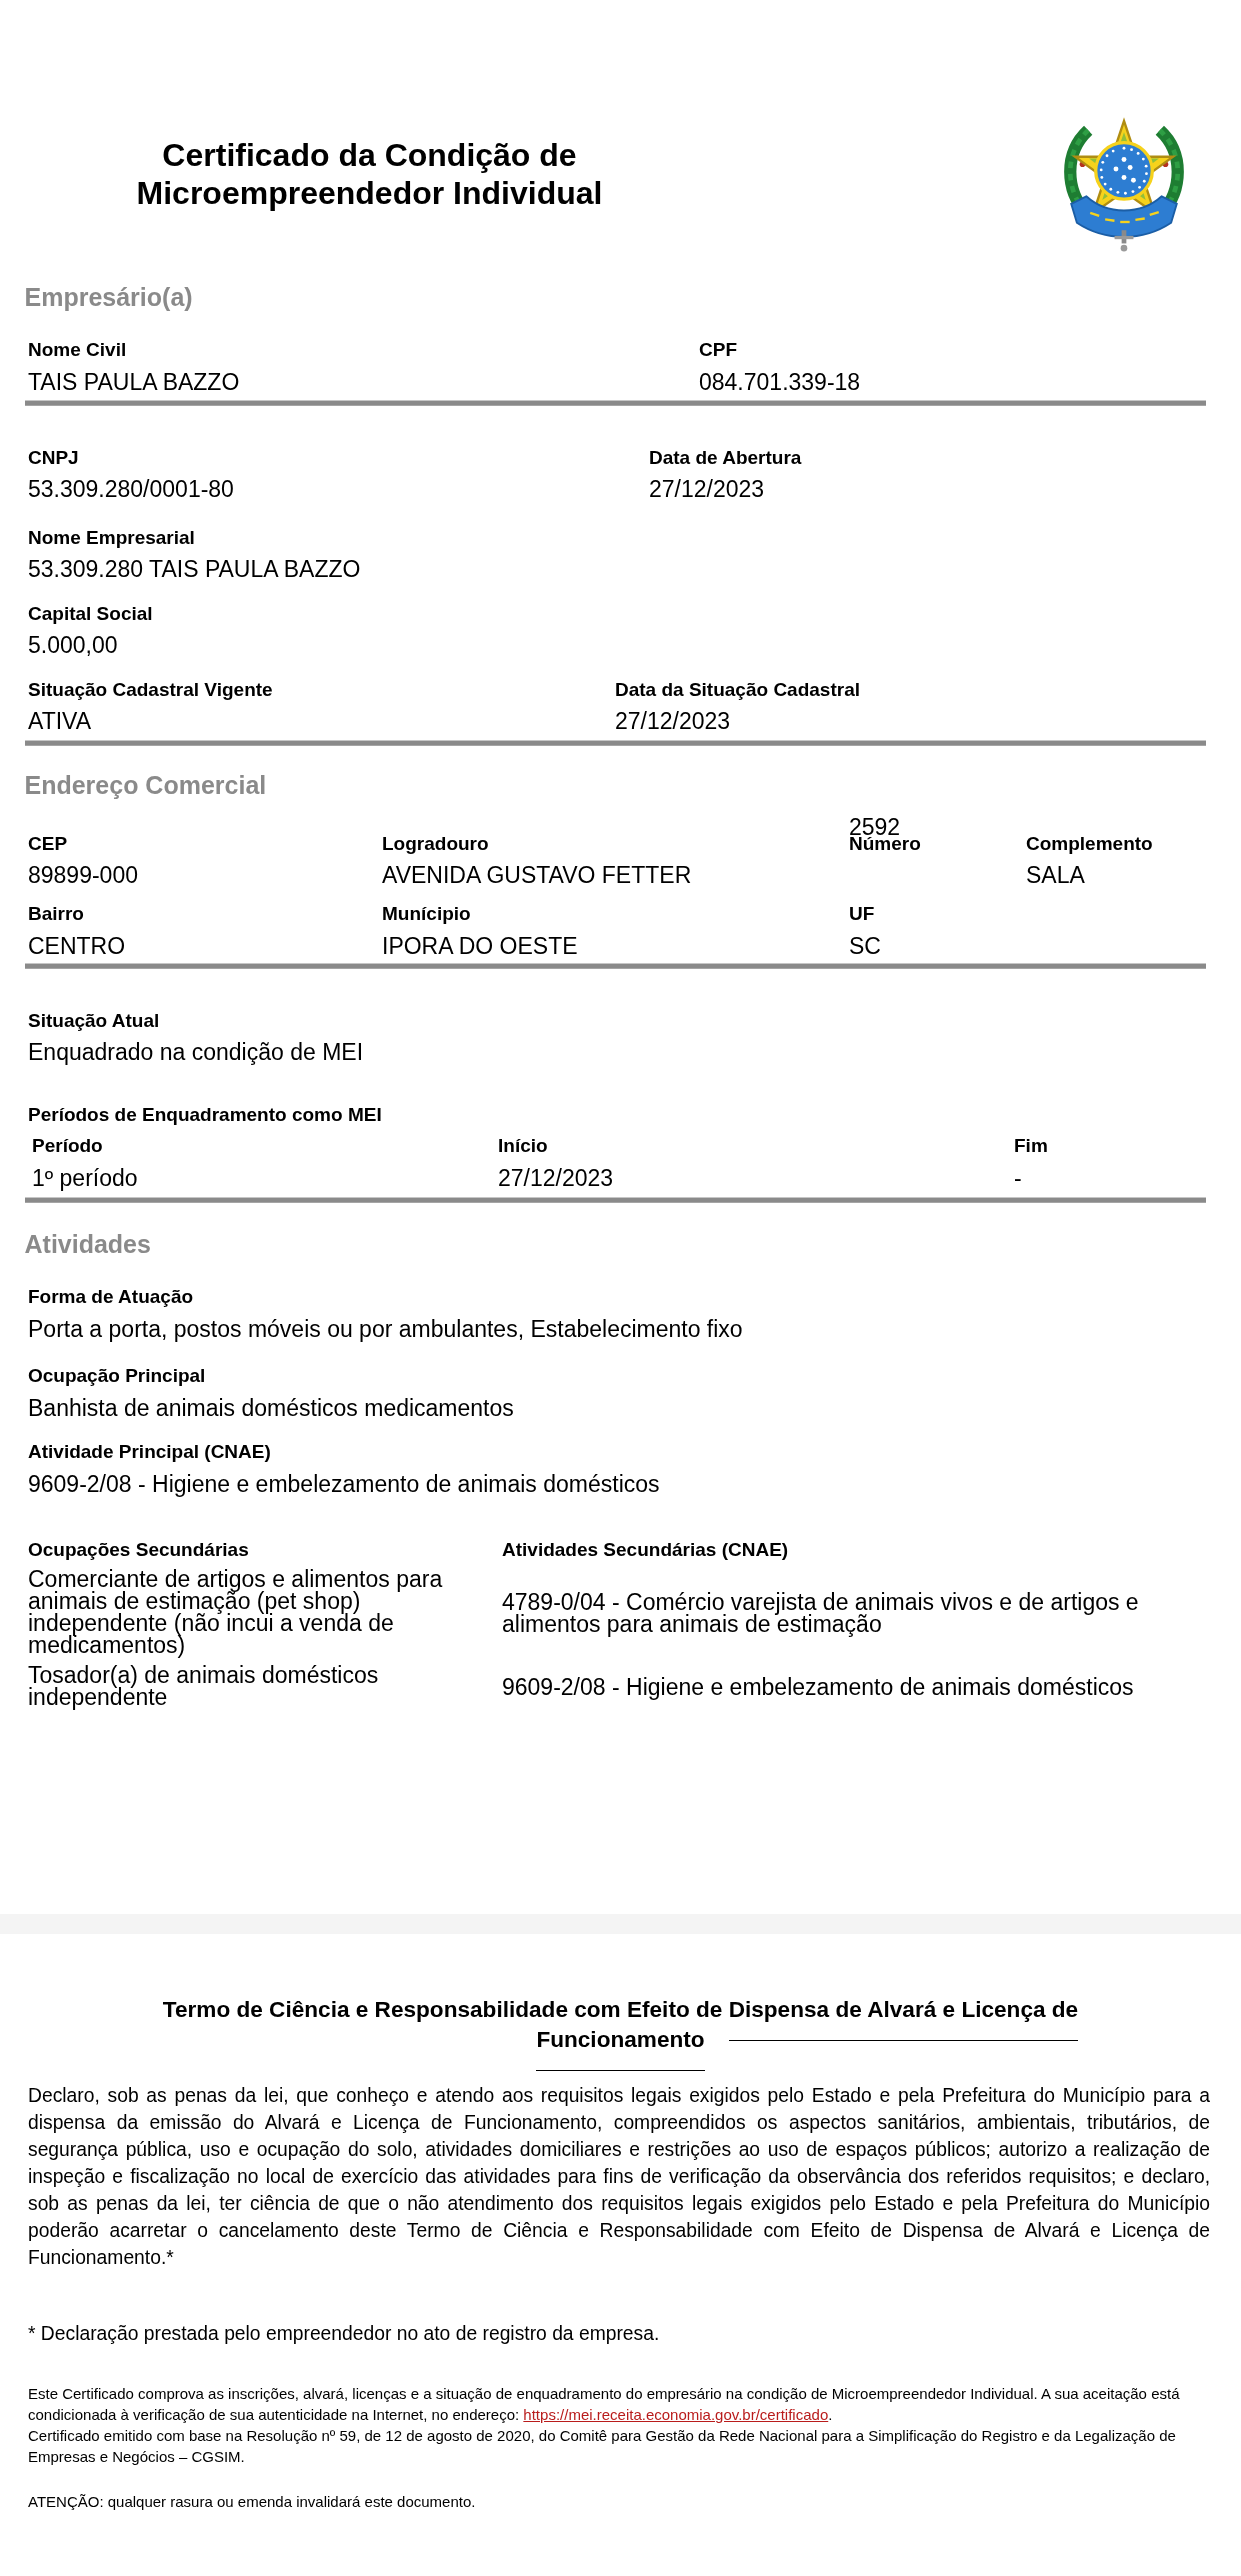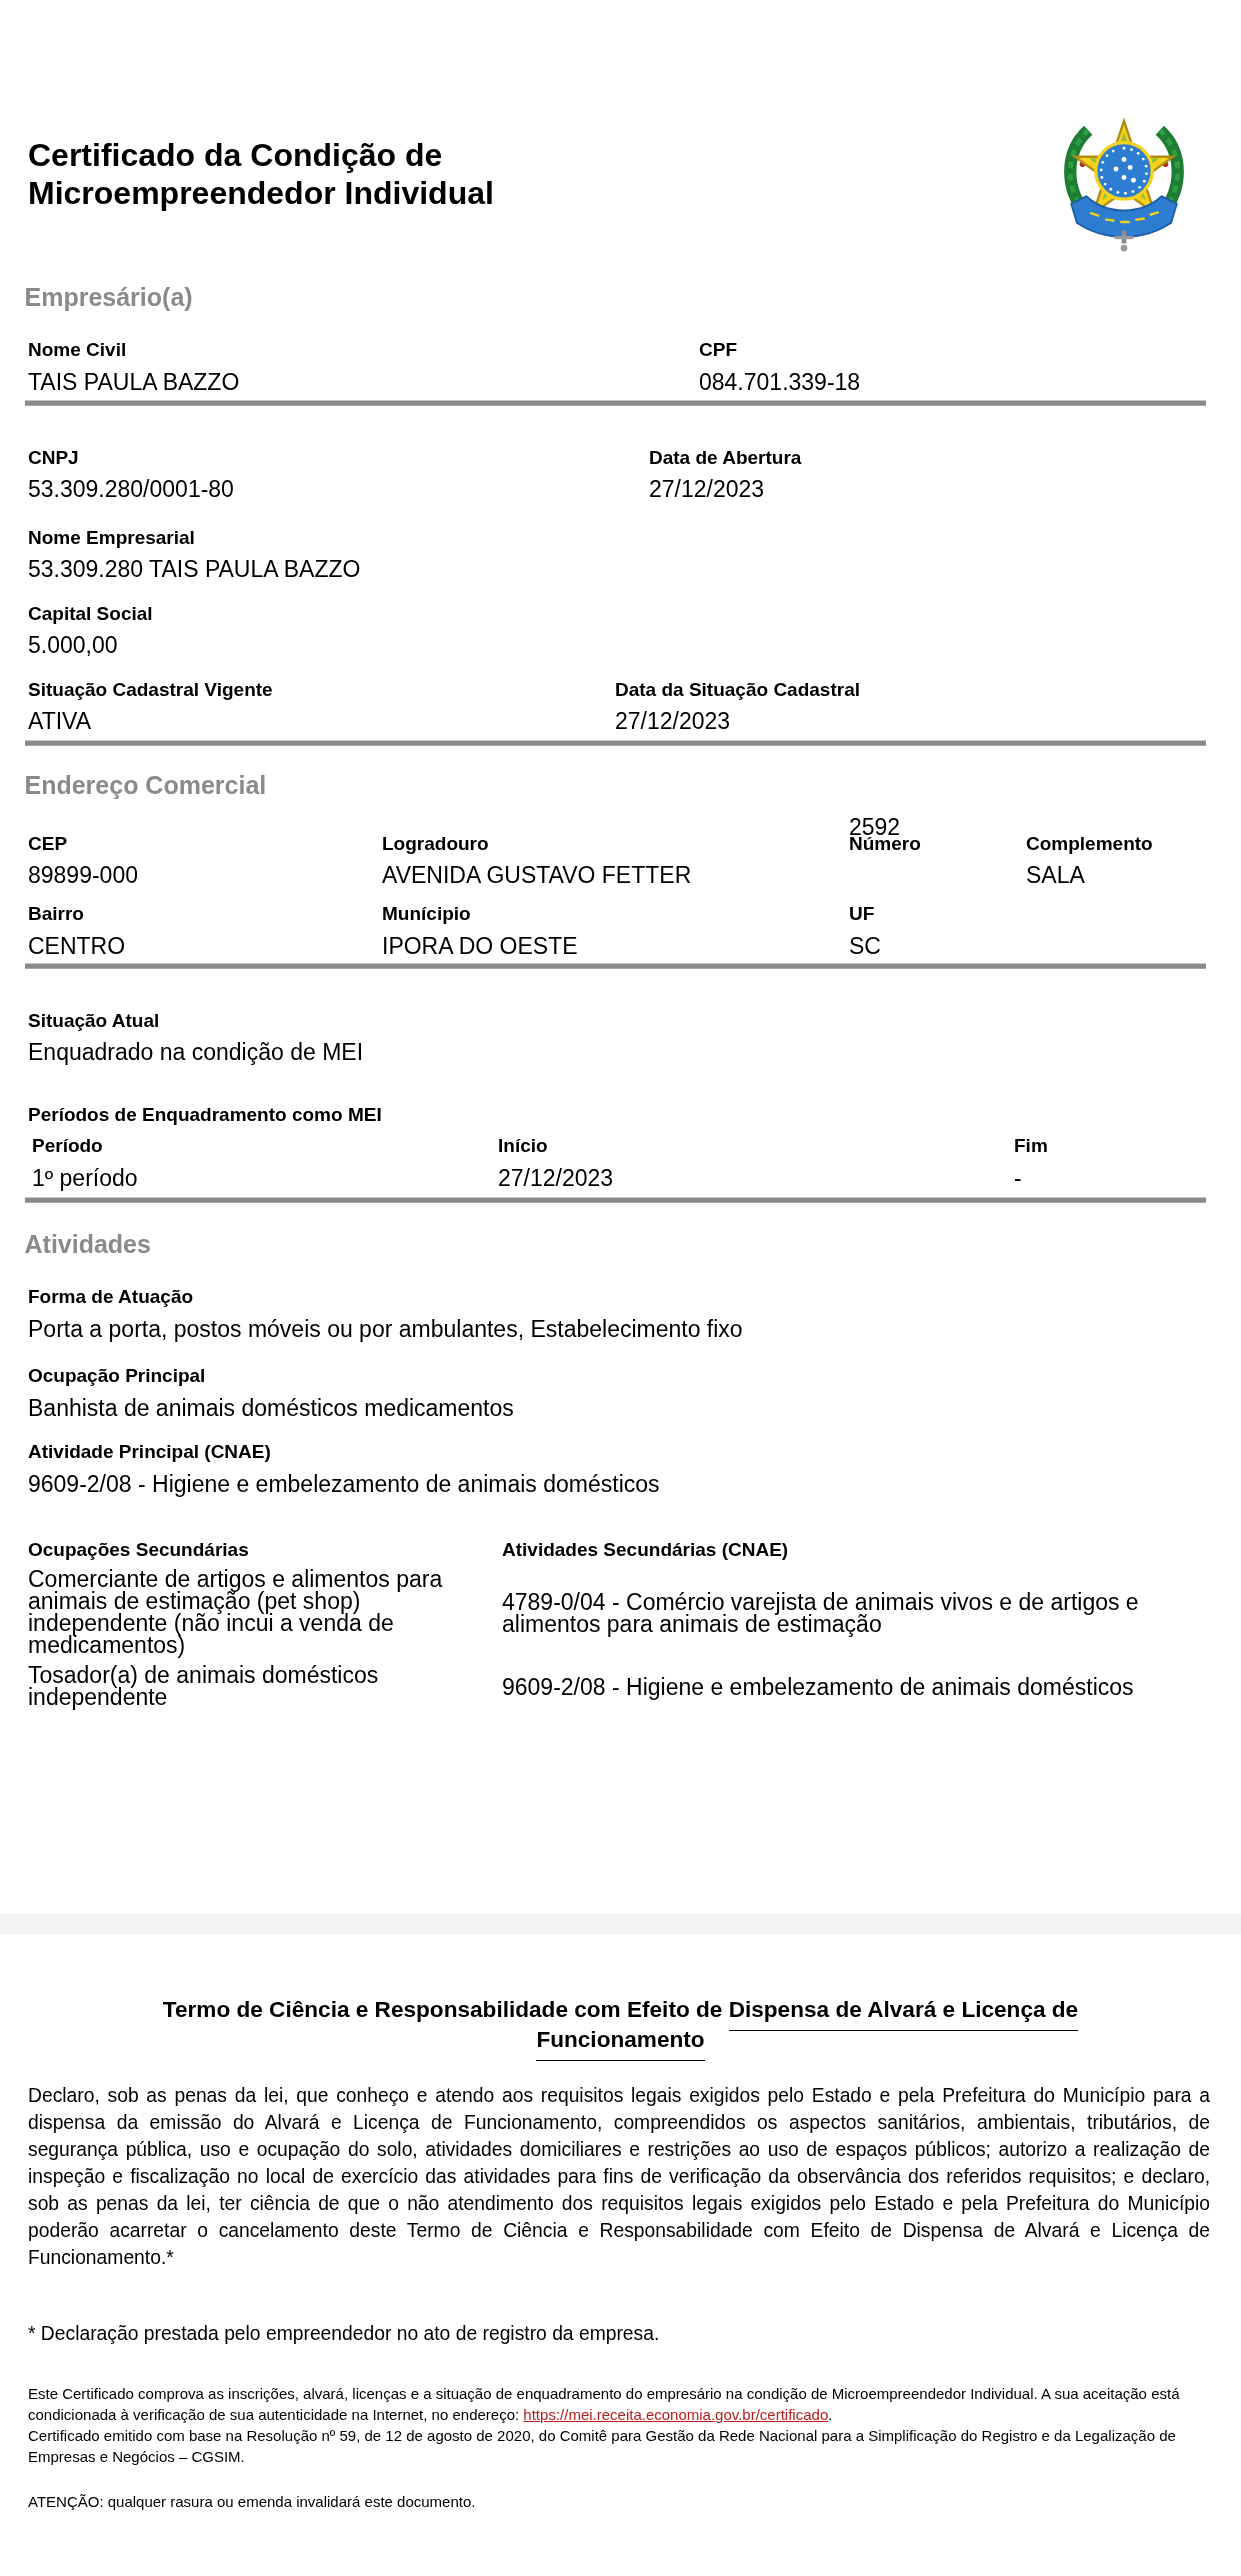--- a/index.html
+++ b/index.html
@@ -9,20 +9,21 @@
     height:2576px;
     background:#fff;
     font-family:"Liberation Sans","DejaVu Sans",sans-serif;
     color:#000;
     overflow:hidden;
   }
   .abs{position:absolute;}
   .doc-title{
     position:absolute;
     left:28px; top:136px; width:683px;
+    text-align:center;
     font-size:32px; font-weight:700; line-height:38px;
     color:#000;
   }
   .sec-h{
     position:absolute;
     font-size:25px; font-weight:700;
     color:#8a8a8a;
     white-space:nowrap;
   }
   .lbl{
@@ -48,21 +49,21 @@
     left:0; top:1914px; width:1242px; height:20px;
     background:#f4f4f4;
   }
   .termo-title{
     position:absolute;
     left:30px; top:1995px; width:1181px;
     text-align:center;
     font-size:22.6px; font-weight:700; line-height:30px;
     color:#000;
   }
-  .u{border-bottom:1.9px solid #000; padding-bottom:8px;margin-top:8px;}
+  .u{border-bottom:1.9px solid #000; padding-bottom:18px;margin-top:8px;}
   .termo-body{
     position:absolute;
     left:28px; top:2082px; width:1182px;
     font-size:19.3px; line-height:27px;
     text-align:justify;
   }
   .footnote{
     position:absolute;
     left:28px; top:2323px; width:1182px;
     font-size:19.3px;

